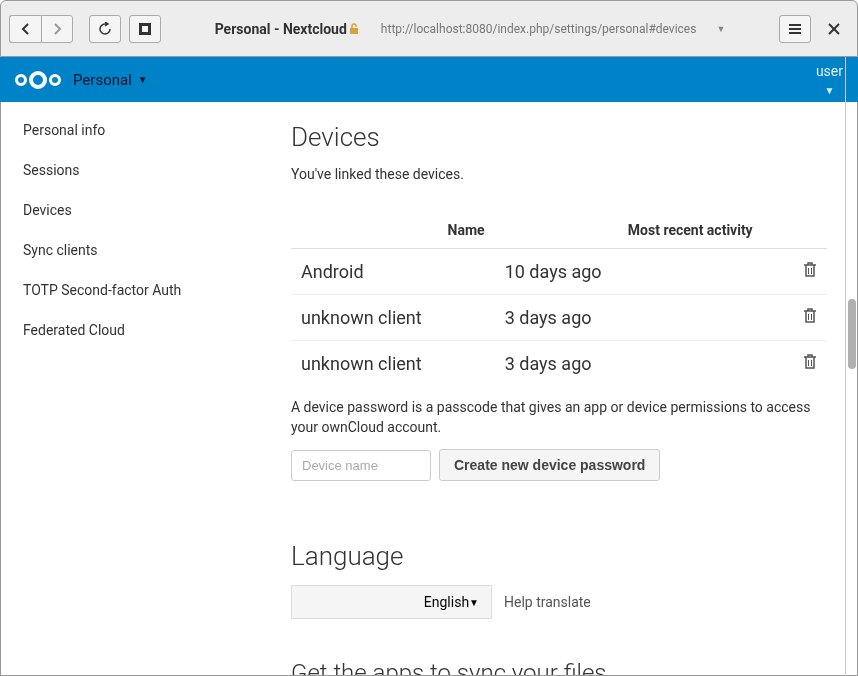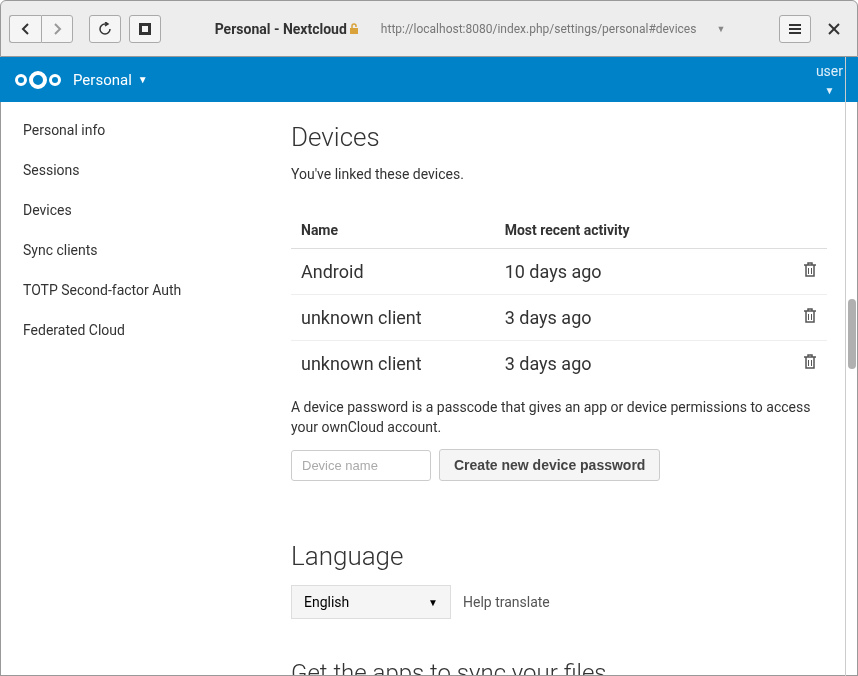--- a/index.html
+++ b/index.html
@@ -20,54 +20,54 @@
     .browser-right { display: flex; align-items: center; gap: 8px; }
     .close-btn { width: 30px; height: 28px; display: flex; align-items: center; justify-content: center; font-size: 16px; color: #333; cursor: pointer; }
     
     
     .app-header { background: #0082c9; height: 45px; display: flex; align-items: center; padding: 0 15px; color: #fff; }
     .logo-area { display: flex; align-items: center; gap: 12px; }
     .nc-logo { display: flex; align-items: center; gap: 2px; }
     .nc-logo-circle { border-radius: 50%; background: transparent; border: 3px solid #fff; }
     .nc-logo-small { width: 12px; height: 12px; }
     .nc-logo-big { width: 18px; height: 18px; border-width: 4px; }
-    .header-label { color: #ffffff; font-size: 15px; display: flex; align-items: center; gap: 6px; cursor: pointer; }
+    .header-label { color: #0f172a; font-size: 15px; display: flex; align-items: center; gap: 6px; cursor: pointer; }
     .header-label-caret { font-size: 10px; }
     .header-spacer { flex: 1; }
     .user-menu { color: #e0f0fa; font-size: 14px; display: flex; align-items: center; gap: 6px; cursor: pointer; flex-direction: column; }
     
     
     .app-body { display: flex; height: calc(676px - 57px - 45px); border: 1px solid #999; border-top: none; }
     .sidebar { width: 260px; padding: 8px 0; border-right: 1px solid transparent; }
     .sidebar-item { padding: 12px 22px; font-size: 14px; color: #333; cursor: pointer; }
     .content { flex: 1; padding: 20px 30px 0 30px; overflow-y: auto; position: relative; }
     
     
     .section-title { font-size: 26px; font-weight: 300; color: #333; margin-bottom: 14px; }
     .section-desc { font-size: 14px; color: #333; margin-bottom: 30px; }
     
     
     .devices-table { width: 100%; border-collapse: collapse; margin-bottom: 12px; }
-    .devices-table th { text-align: left; font-weight: bold; font-size: 14px; color: #333; padding: 10px 10px; border-bottom: 1px solid #ddd; }
+    .devices-table th { text-align: right; font-weight: bold; font-size: 14px; color: #333; padding: 10px 10px; border-bottom: 1px solid #ddd; }
     .devices-table td { font-size: 18px; color: #333; padding: 12px 10px; border-bottom: 1px solid #eee; }
     .devices-table tr:last-child td { border-bottom: none; }
     .col-name { width: 38%; }
     .col-activity { width: 50%; }
     .col-action { width: 12%; text-align: right; }
     .trash-icon { cursor: pointer; color: #555; display: inline-flex; }
     
     .device-note { font-size: 14px; color: #333; margin-bottom: 12px; line-height: 1.4; }
     .device-form { display: flex; gap: 8px; align-items: center; margin-bottom: 60px; }
     .device-input { width: 140px; padding: 7px 10px; border: 1px solid #ccc; border-radius: 3px; font-size: 13px; color: #333; }
     .device-input::placeholder { color: #aaa; }
     .device-btn { padding: 7px 14px; background: #f5f5f5; border: 1px solid #ccc; border-radius: 3px; font-size: 14px; color: #444; font-weight: bold; cursor: pointer; }
     
     
     .lang-row { display: flex; gap: 12px; align-items: center; margin-bottom: 40px; }
-    .lang-select { width: 160px; padding: 8px 12px; border: 1px solid #ddd; background: #f5f5f5; display: flex; justify-content: space-between; align-items: center; font-size: 14px; cursor: pointer; }
+    .lang-select { width: 201px; padding: 8px 12px; border: 1px solid #ddd; background: #f5f5f5; display: flex; justify-content: flex-end; align-items: center; font-size: 14px; cursor: pointer; }
     .lang-caret { font-size: 10px; }
     .lang-link { font-size: 14px; color: #555; cursor: pointer; }
     
     .apps-title { font-size: 24px; font-weight: 300; color: #333; }
     
     
     .scroll-track { position: absolute; right: 0; top: 57px; width: 13px; height: calc(676px - 57px); background: transparent; border-left: 1px solid #ccc; }
     .scroll-thumb { width: 8px; height: 70px; background: #b0b0b0; border-radius: 4px; margin: 2px; position: absolute; top: 240px; }
   </style>
 </head>

